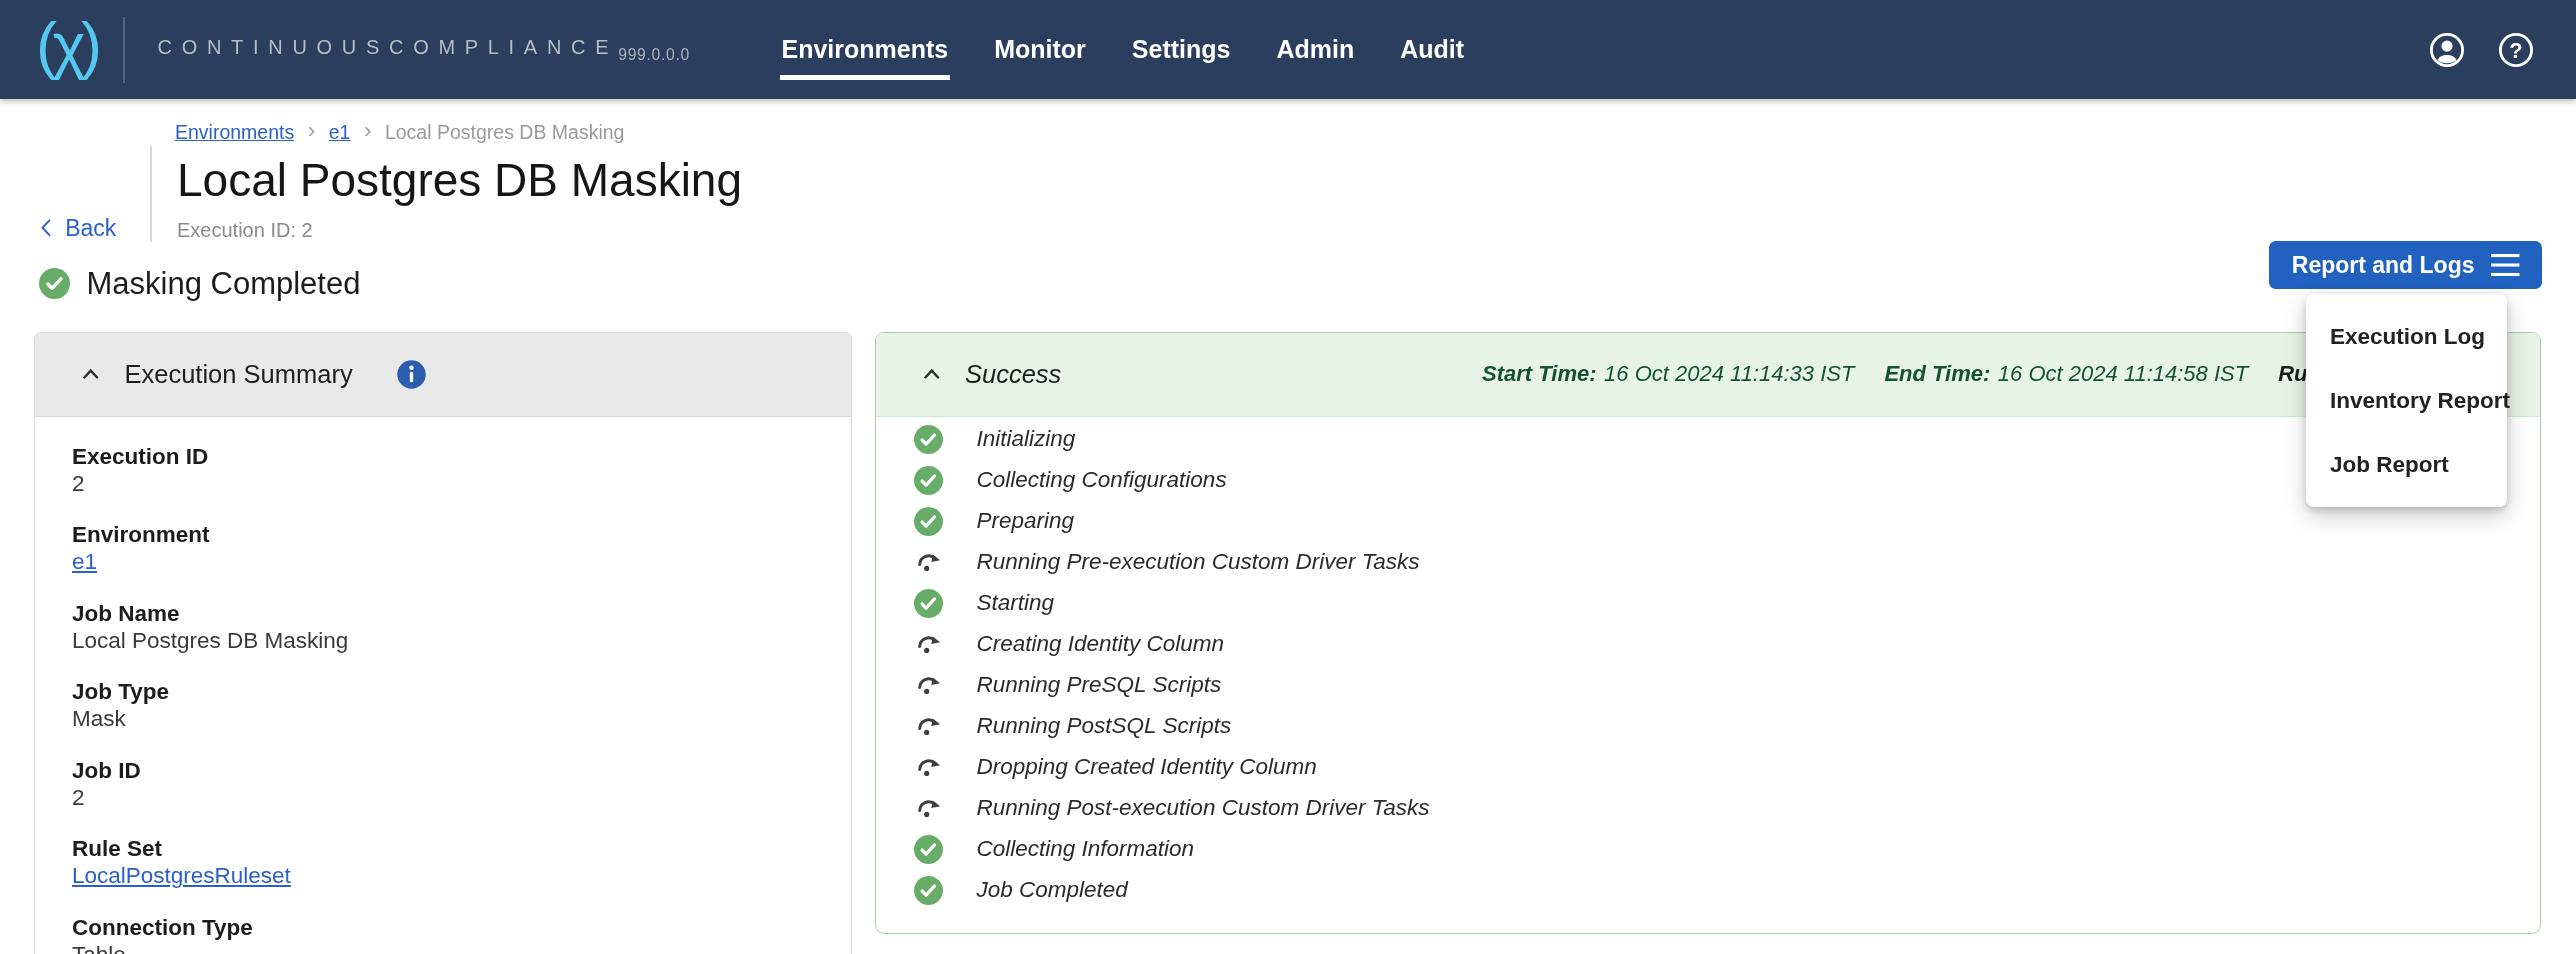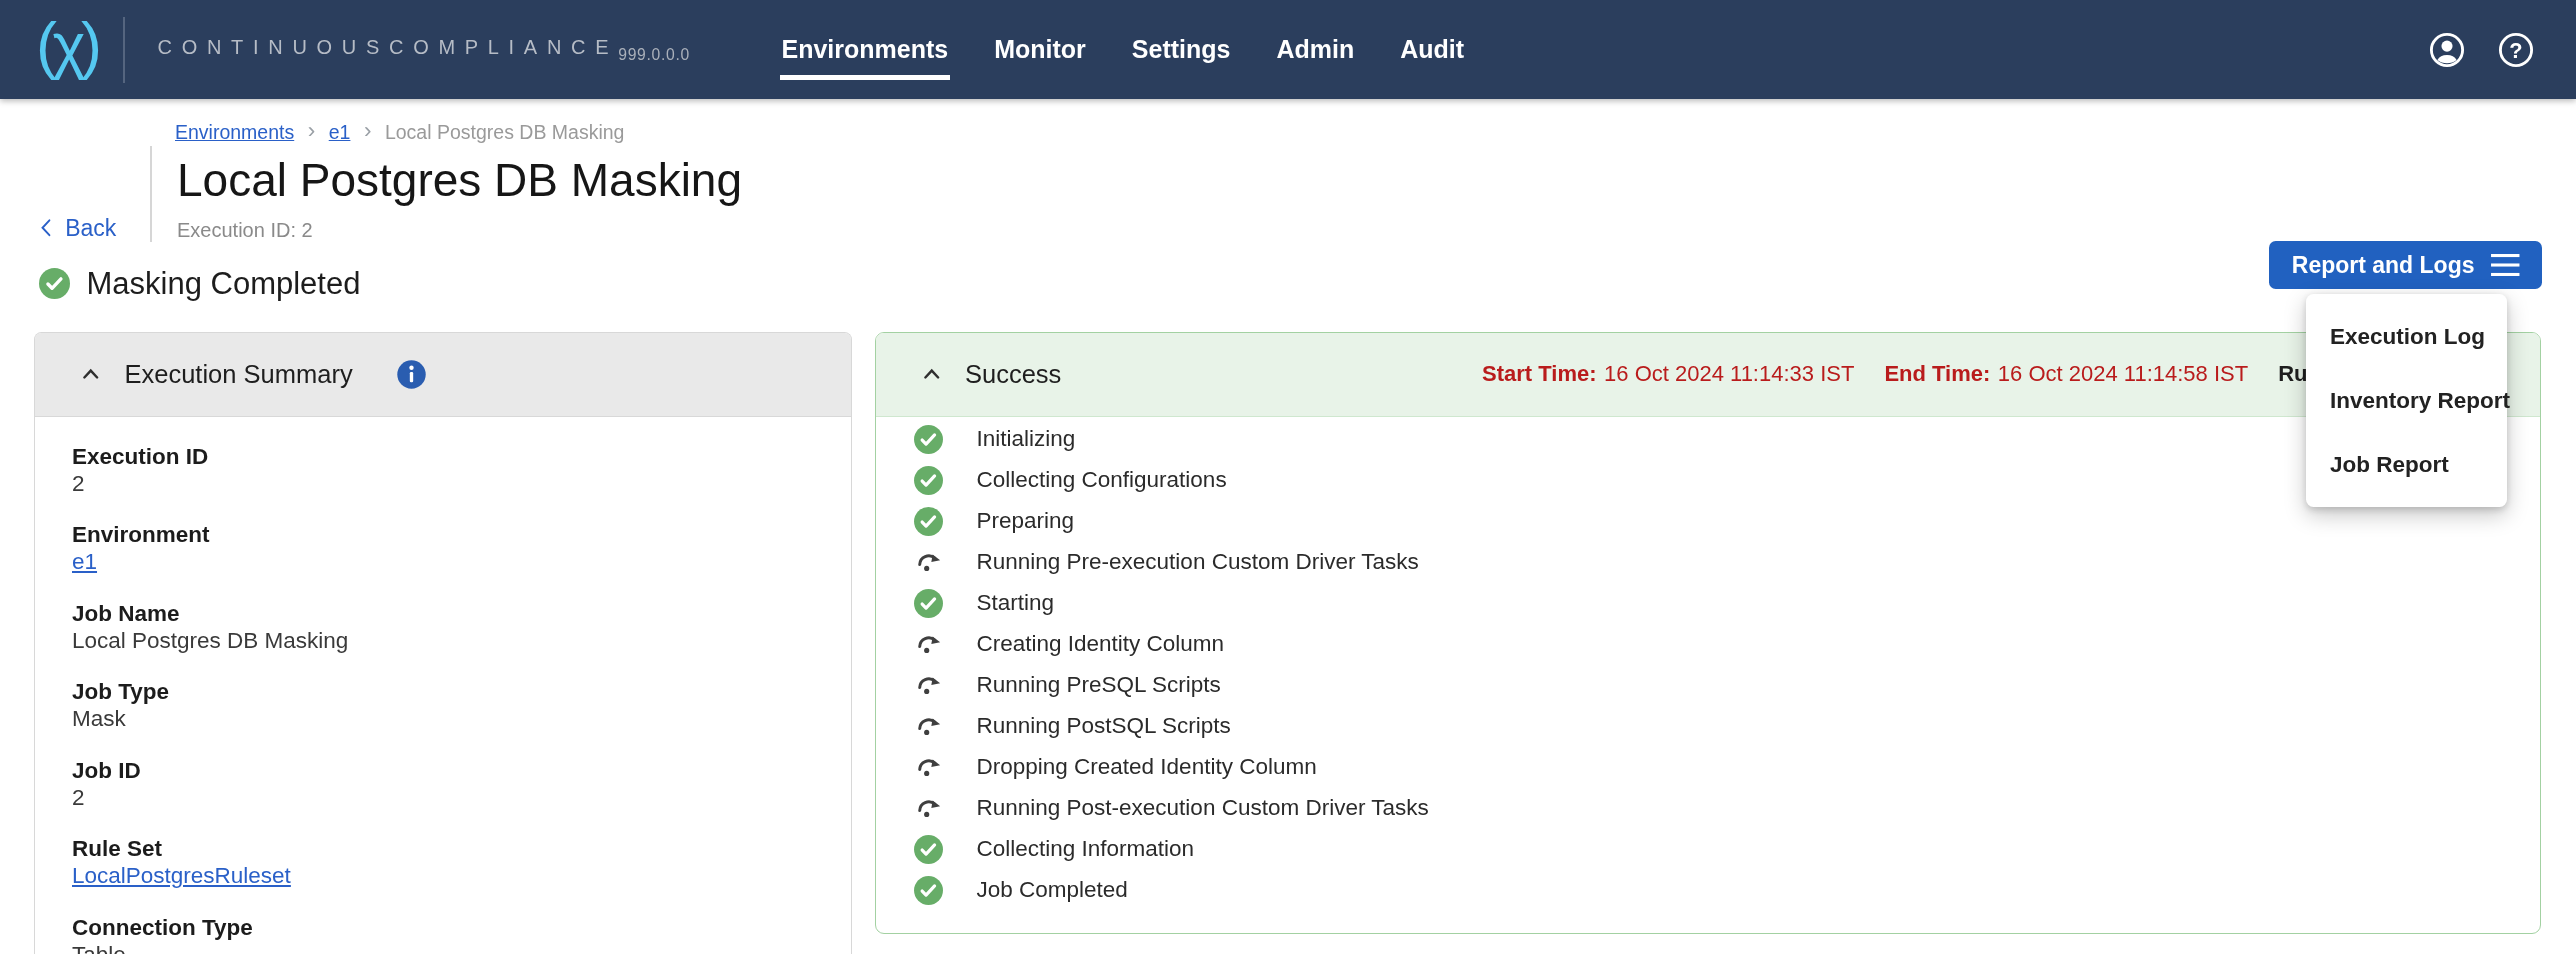--- a/index.html
+++ b/index.html
@@ -96,28 +96,28 @@
   .info-icon { width:31px; height:31px; margin-left:43px; cursor:pointer; }
 
   .summary-body { padding:27px 37px; }
   .field-group { margin-bottom:26px; }
   .field-label { font-size:22.5px; font-weight:700; color:#1c1c1c; line-height:25.5px; }
   .field-value { font-size:22.5px; color:#3a3a3a; line-height:25.5px; margin-top:1.5px; }
   .field-link { color:var(--link-blue,#2a60c8); text-decoration:underline; cursor:pointer; }
 
   .result-card {
     width:1666px; border:1.5px solid var(--panel-green-border,#a3d1a2);
-    border-radius:9px; min-height:602px;
+    border-radius:9px; min-height:602px;font-style:italic;
   }
   .result-card .card-header {
     background:var(--panel-green-bg,#e8f3e8); border-bottom:1.5px solid #cfe7cf;
     border-radius:7.5px 7.5px 0 0; padding-right:232px;
   }
   .times { margin-left:auto; display:flex; align-items:center; gap:30px; white-space:nowrap; }
-  .time-pair { font-size:22px; color:#b91c1c; }
+  .time-pair { font-size:22px; color:#14532d; }
   .time-label { font-weight:700; margin-right:7.5px; }
   .time-truncated { font-size:22px; font-weight:700; color:#1e1e1e; }
 
   .steps { padding:2px 0 18px 0; }
   .step-row { display:flex; align-items:center; height:41px; padding-left:37px; }
   .step-icon { width:31px; height:31px; flex:none; margin-right:33px; display:flex; align-items:center; justify-content:center; }
   .step-icon svg { width:31px; height:31px; display:block; }
   .step-label { font-size:22.5px; color:#2b2b2b; }
 </style>
 </head>

